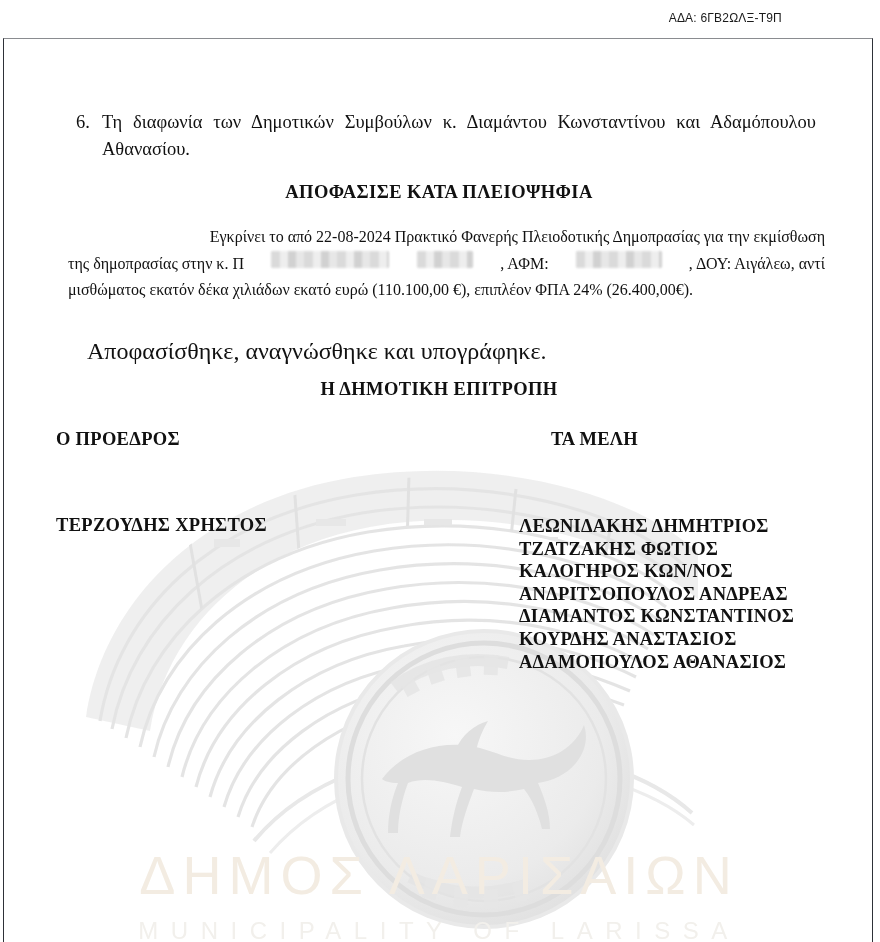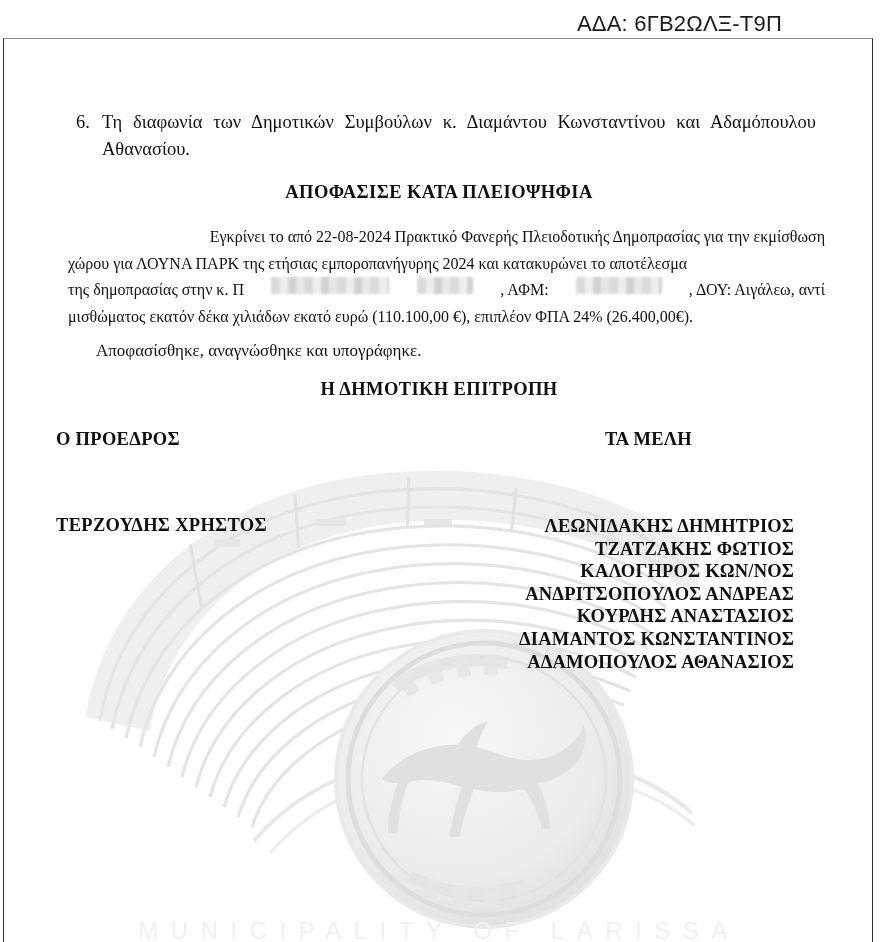--- a/index.html
+++ b/index.html
@@ -21,21 +21,21 @@
   .ada-header {
     position: absolute;
     top: 11px;
     left: 0;
     width: 880px;
     height: 26px;
     text-align: right;
     padding-right: 98px;
     box-sizing: border-box;
     font-family: "Liberation Sans", "DejaVu Sans", sans-serif;
-    font-size: 22px;
+    font-size: 12px;
     letter-spacing: 0.2px;
     color: #1a1a1a;
     white-space: nowrap;
   }
 
   
   .page-sheet {
     position: absolute;
     left: 3px;
     top: 38px;
@@ -167,38 +167,37 @@
   }
   .redact-name1 { width: 118px; }
   .redact-name2 { width: 56px; }
   .redact-afm   { width: 86px; }
 
   
   .closing-par {
     position: absolute;
     left: 83px;
     top: 299px;
-    font-size: 17px;
+    font-size: 24px;
     line-height: 26.5px;
-    margin-left: 9px;
   }
 
   
   .sig-label-left {
     position: absolute;
     left: 52px;
     top: 390px;
     font-weight: bold;
     font-size: 18.5px;
     letter-spacing: 0.3px;
     text-align: right;
   }
   .sig-label-right {
     position: absolute;
-    left: 601px;
+    left: 547px;
     top: 390px;
     font-weight: bold;
     font-size: 18.5px;
     letter-spacing: 0.3px;
   }
   .sig-president {
     position: absolute;
     left: 52px;
     top: 476px;
     font-weight: bold;
@@ -208,21 +207,21 @@
   }
   .members {
     position: absolute;
     left: 515px;
     top: 476px;
     font-weight: bold;
     font-size: 18.5px;
     line-height: 22.6px;
     letter-spacing: 0.2px;
   }
-  .members .member-row { white-space: nowrap; text-align: right; }
+  .members .member-row { white-space: nowrap; }
 </style>
 </head>
 <body>
 
 <div class="ada-header">ΑΔΑ: 6ΓΒ2ΩΛΞ-Τ9Π</div>
 
 <div class="page-sheet">
 
   <div class="wm-layer">
 
@@ -313,39 +312,37 @@
             <rect x="420" y="206" width="14" height="20" transform="rotate(2 427 216)"></rect>
             <rect x="360" y="430" width="14" height="20" transform="rotate(14 367 440)"></rect>
             <rect x="390" y="438" width="14" height="20" transform="rotate(5 397 448)"></rect>
             <rect x="420" y="440" width="14" height="20" transform="rotate(-5 427 450)"></rect>
             <rect x="450" y="432" width="14" height="20" transform="rotate(-14 457 442)"></rect>
           </g>
         </g>
       </g>
     </svg>
 
+    <div class="wm-word-main">ΔΗΜΟΣ ΛΑΡΙΣΑΙΩΝ</div>
     <div class="wm-word-sub">MUNICIPALITY OF LARISSA</div>
   </div>
 
   <div class="content">
 
     <div class="list-item">
       <span class="num">6.</span>
       <span class="txt">Τη διαφωνία των Δημοτικών Συμβούλων κ. Διαμάντου Κωνσταντίνου και Αδαμόπουλου Αθανασίου.</span>
     </div>
 
     <div class="heading-center" id="heading-decision">ΑΠΟΦΑΣΙΣΕ ΚΑΤΑ ΠΛΕΙΟΨΗΦΙΑ</div>
 
     <div class="body-par">
       <span class="ln j">
         <span class="indent-first"></span>
           <span>Εγκρίνει το από 22-08-2024 Πρακτικό Φανερής Πλειοδοτικής Δημοπρασίας για την εκμίσθωση</span>
-      </span>
-      <span class="ln j">
-        <span>χώρου για ΛΟΥΝΑ ΠΑΡΚ της ετήσιας εμποροπανήγυρης 2024 και κατακυρώνει το αποτέλεσμα</span>
       </span>
       <span class="ln j">
         <span>της δημοπρασίας στην κ. Π</span>
           <span class="redact redact-name1"></span>
           <span class="redact redact-name2"></span>
           <span>, ΑΦΜ:</span>
           <span class="redact redact-afm"></span>
           <span>, ΔΟΥ: Αιγάλεω, αντί</span>
       </span>
       <span class="ln">
@@ -360,19 +357,19 @@
     <div class="sig-label-left">Ο ΠΡΟΕΔΡΟΣ</div>
     <div class="sig-label-right">ΤΑ ΜΕΛΗ</div>
 
     <div class="sig-president">ΤΕΡΖΟΥΔΗΣ ΧΡΗΣΤΟΣ</div>
 
     <div class="members">
       <div class="member-row">ΛΕΩΝΙΔΑΚΗΣ ΔΗΜΗΤΡΙΟΣ</div>
       <div class="member-row">ΤΖΑΤΖΑΚΗΣ ΦΩΤΙΟΣ</div>
       <div class="member-row">ΚΑΛΟΓΗΡΟΣ ΚΩΝ/ΝΟΣ</div>
       <div class="member-row">ΑΝΔΡΙΤΣΟΠΟΥΛΟΣ ΑΝΔΡΕΑΣ</div>
+      <div class="member-row">ΔΙΑΜΑΝΤΟΣ ΚΩΝΣΤΑΝΤΙΝΟΣ</div>
       <div class="member-row">ΚΟΥΡΔΗΣ ΑΝΑΣΤΑΣΙΟΣ</div>
-      <div class="member-row">ΔΙΑΜΑΝΤΟΣ ΚΩΝΣΤΑΝΤΙΝΟΣ</div>
       <div class="member-row">ΑΔΑΜΟΠΟΥΛΟΣ ΑΘΑΝΑΣΙΟΣ</div>
     </div>
 
   </div>
 </div>
 
 </body></html>

